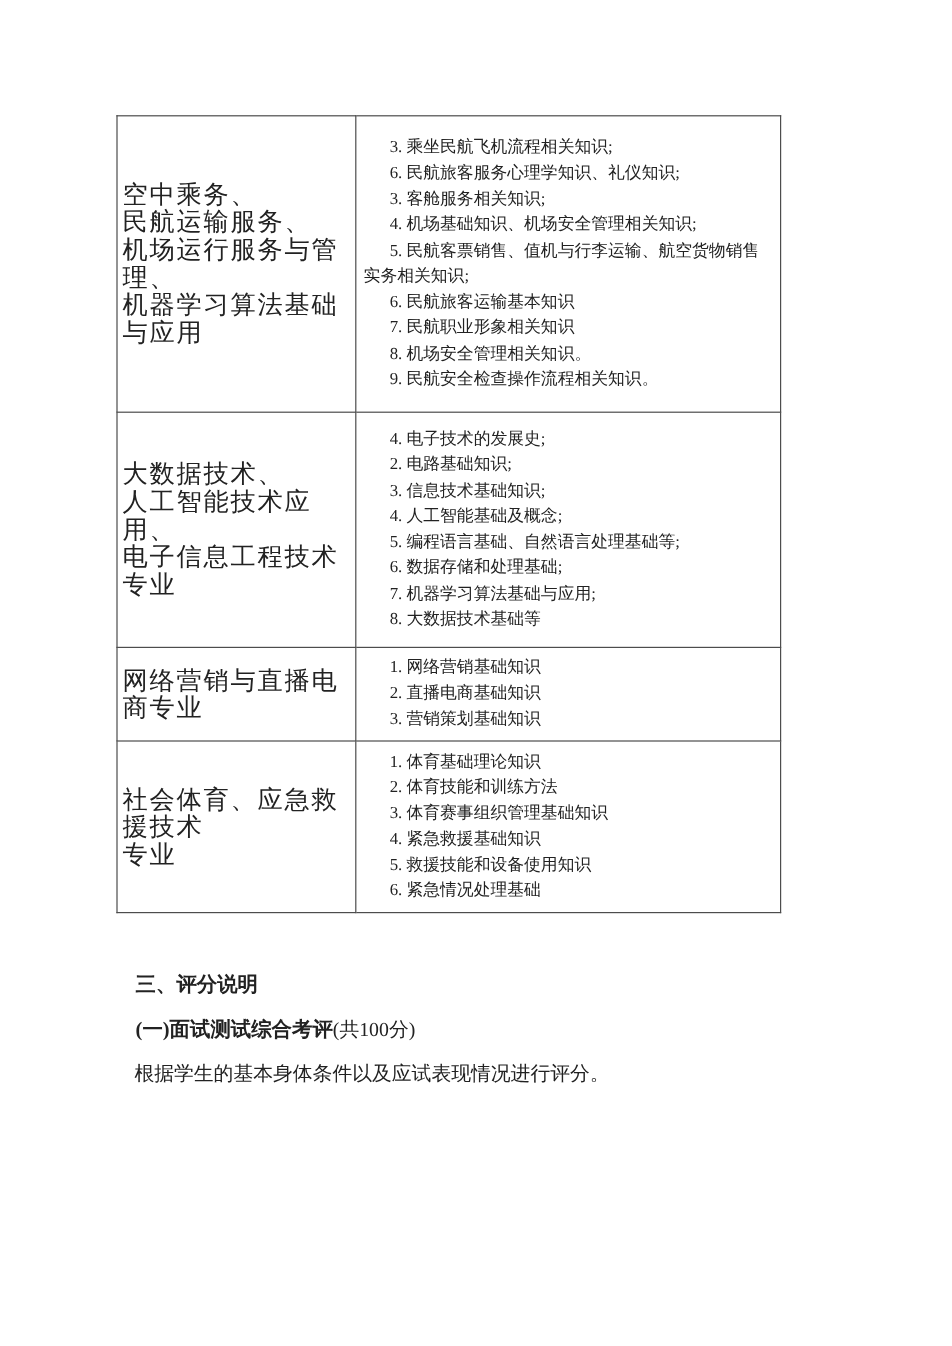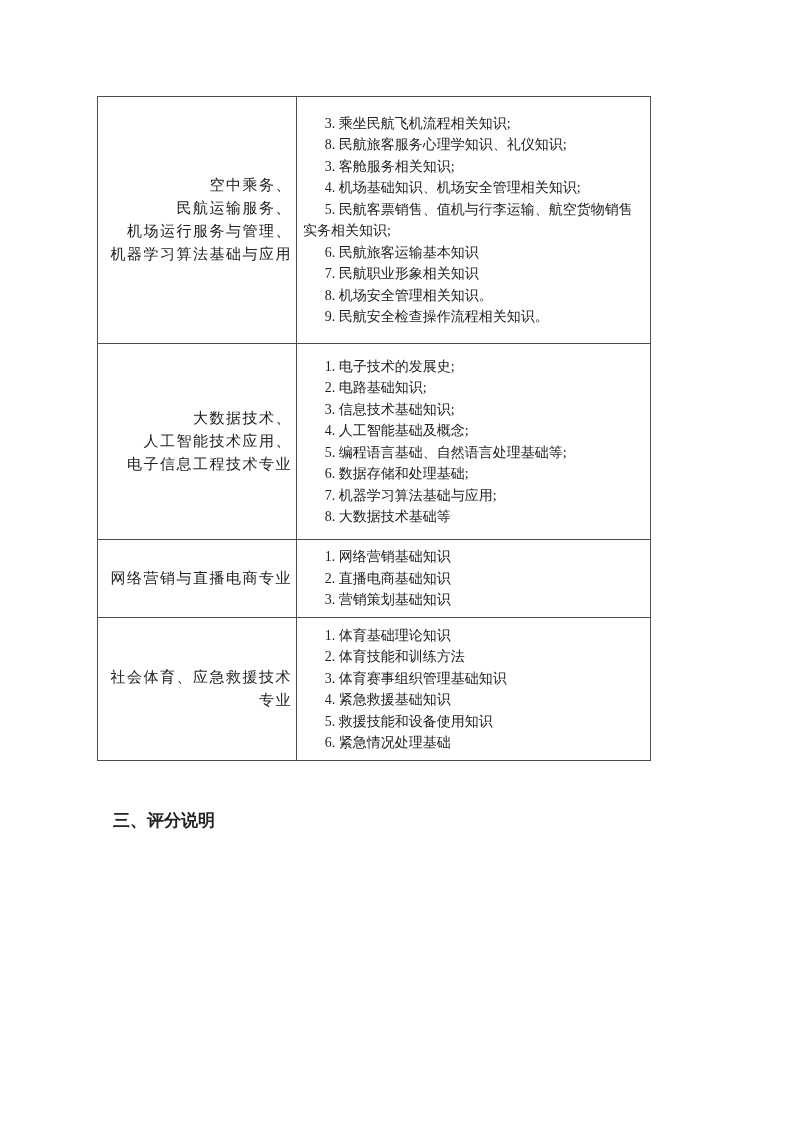--- a/index.html
+++ b/index.html
@@ -22,22 +22,22 @@
     border:1.5px solid #4d4d4d;
     vertical-align:middle;
   }
   .col-major { width:199px; }
   .col-items { width:354px; }
   .r0 { height:247px; }
   .r1 { height:196px; }
   .r2 { height:78px; }
   .r3 { height:143px; }
   .major {
-    text-align:right;
-    font-size:15px;
+    text-align:left;
+    font-size:21px;
     letter-spacing:1.5px;
     line-height:23px;
     padding:0 4px;
   }
   .major-line { margin:0; }
   .items { padding:0 10px 0 6px; }
   .item {
     margin:0;
     font-size:14px;
     line-height:21.5px;
@@ -79,21 +79,21 @@
           <div class="major-line">空中乘务、</div>
               <div class="major-line">民航运输服务、</div>
               <div class="major-line">机场运行服务与管理、</div>
               <div class="major-line">机器学习算法基础与应用</div>
             </div>
         </td>
         <td class="items">
           <div>
 
           <p class="item">3. 乘坐民航飞机流程相关知识;</p>
-              <p class="item">8. 民航旅客服务心理学知识、礼仪知识;</p>
+              <p class="item">6. 民航旅客服务心理学知识、礼仪知识;</p>
               <p class="item">3. 客舱服务相关知识;</p>
               <p class="item">4. 机场基础知识、机场安全管理相关知识;</p>
               <p class="item">5. 民航客票销售、值机与行李运输、航空货物销售实务相关知识;</p>
               <p class="item">6. 民航旅客运输基本知识</p>
               <p class="item">7. 民航职业形象相关知识</p>
               <p class="item">8. 机场安全管理相关知识。</p>
               <p class="item">9. 民航安全检查操作流程相关知识。</p>
             </div>
         </td>
       </tr>
@@ -102,21 +102,21 @@
           <div>
 
           <div class="major-line">大数据技术、</div>
               <div class="major-line">人工智能技术应用、</div>
               <div class="major-line">电子信息工程技术专业</div>
             </div>
         </td>
         <td class="items">
           <div>
 
-          <p class="item">1. 电子技术的发展史;</p>
+          <p class="item">4. 电子技术的发展史;</p>
               <p class="item">2. 电路基础知识;</p>
               <p class="item">3. 信息技术基础知识;</p>
               <p class="item">4. 人工智能基础及概念;</p>
               <p class="item">5. 编程语言基础、自然语言处理基础等;</p>
               <p class="item">6. 数据存储和处理基础;</p>
               <p class="item">7. 机器学习算法基础与应用;</p>
               <p class="item">8. 大数据技术基础等</p>
             </div>
         </td>
       </tr>
@@ -154,17 +154,21 @@
               <p class="item">5. 救援技能和设备使用知识</p>
               <p class="item">6. 紧急情况处理基础</p>
             </div>
         </td>
       </tr>
     </tbody>
   </table>
 
   <section class="scoring">
     <div class="h-main line indent">三、评分说明</div>
+    <div class="sub line indent">
+      <span class="bold">(一)面试测试综合考评</span><span class="score">(共100分)</span>
+    </div>
+    <p class="para line indent">根据学生的基本身体条件以及应试表现情况进行评分。</p>
     <div class="para">
     </div>
   </section>
 
 </div>
 
 </body></html>

